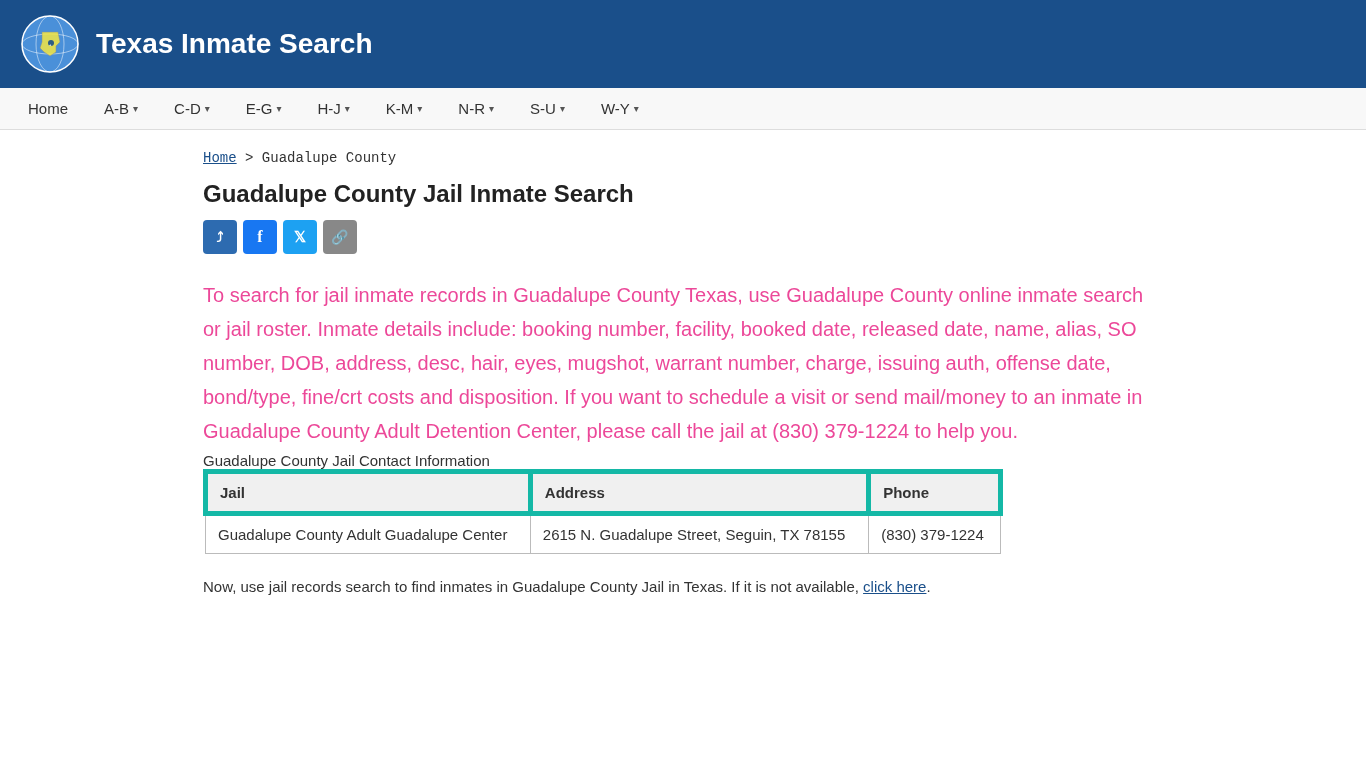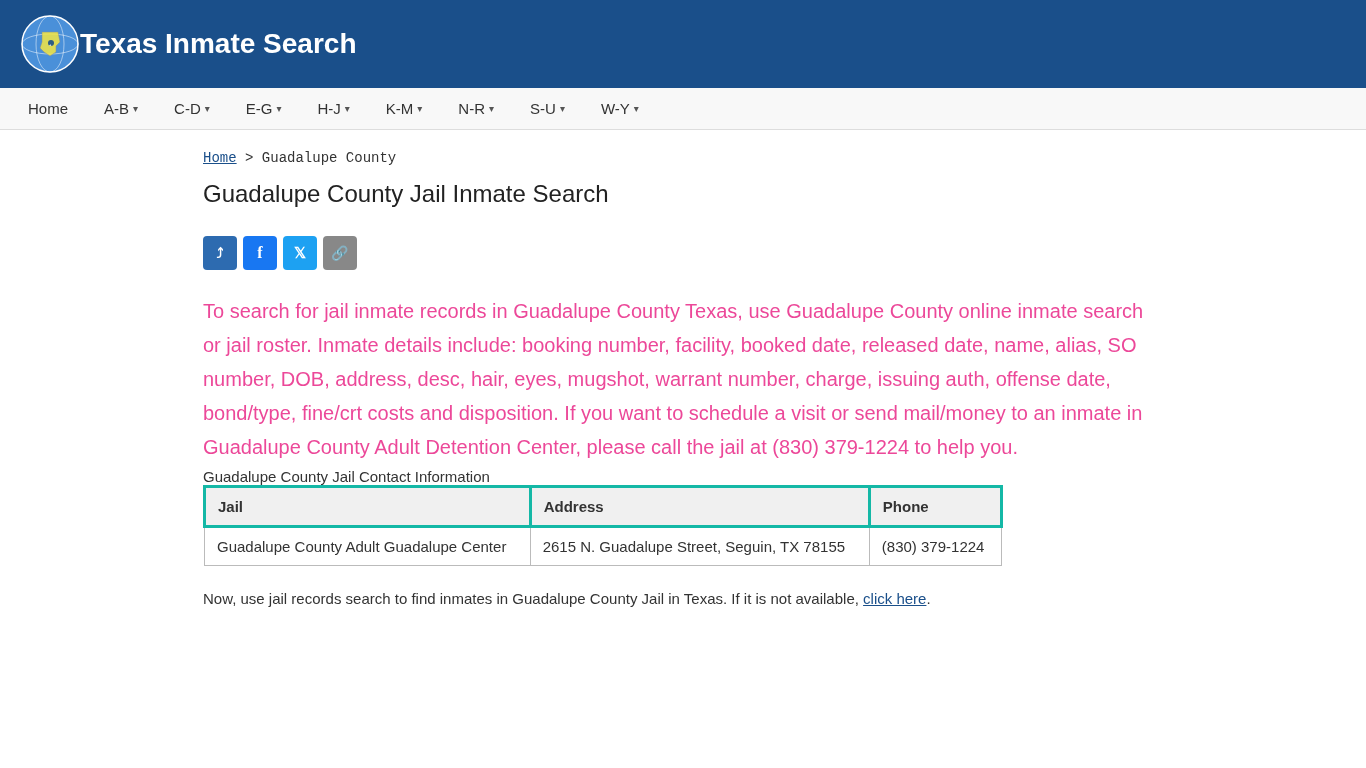--- a/index.html
+++ b/index.html
@@ -4,21 +4,21 @@
   <style>
     * { box-sizing: border-box; margin: 0; padding: 0; }
     body { font-family: 'Helvetica Neue', Arial, sans-serif; font-size: 15px; color: #333; background: #fff; }
 
     
     #header {
       background-color: #1a4f8a;
       padding: 14px 20px;
       display: flex;
       align-items: center;
-      gap: 0;
+      gap: 16px;
     }
     #header-title {
       color: #fff;
       font-size: 28px;
       font-weight: bold;
     }
 
     
     #navbar {
       background: #f8f8f8;
@@ -57,23 +57,23 @@
       font-family: Liberation Mono, monospace;
     }
     #breadcrumb a {
       color: #1a4f8a;
       text-decoration: underline;
     }
 
     
     #page-title {
       font-size: 24px;
-      font-weight: normal;
+      font-weight: bold;
       color: #222;
-      margin-bottom: 28px;
+      margin-bottom: 12px;
     }
 
     
     #social-buttons {
       display: flex;
       gap: 6px;
       margin-bottom: 24px;
     }
     .social-btn {
       width: 34px;
@@ -109,21 +109,21 @@
     
     #jail-table {
       border-collapse: collapse;
       width: 100%;
       max-width: 800px;
       margin-bottom: 20px;
       font-size: 15px;
     }
     #jail-table th {
       background: #f0f0f0;
-      border: 3px solid #14b8a6;
+      border: 5px solid #14b8a6;
       padding: 10px 12px;
       text-align: left;
       font-weight: bold;
     }
     #jail-table td {
       border: 1px solid #bbb;
       padding: 10px 12px;
       vertical-align: top;
     }
 

